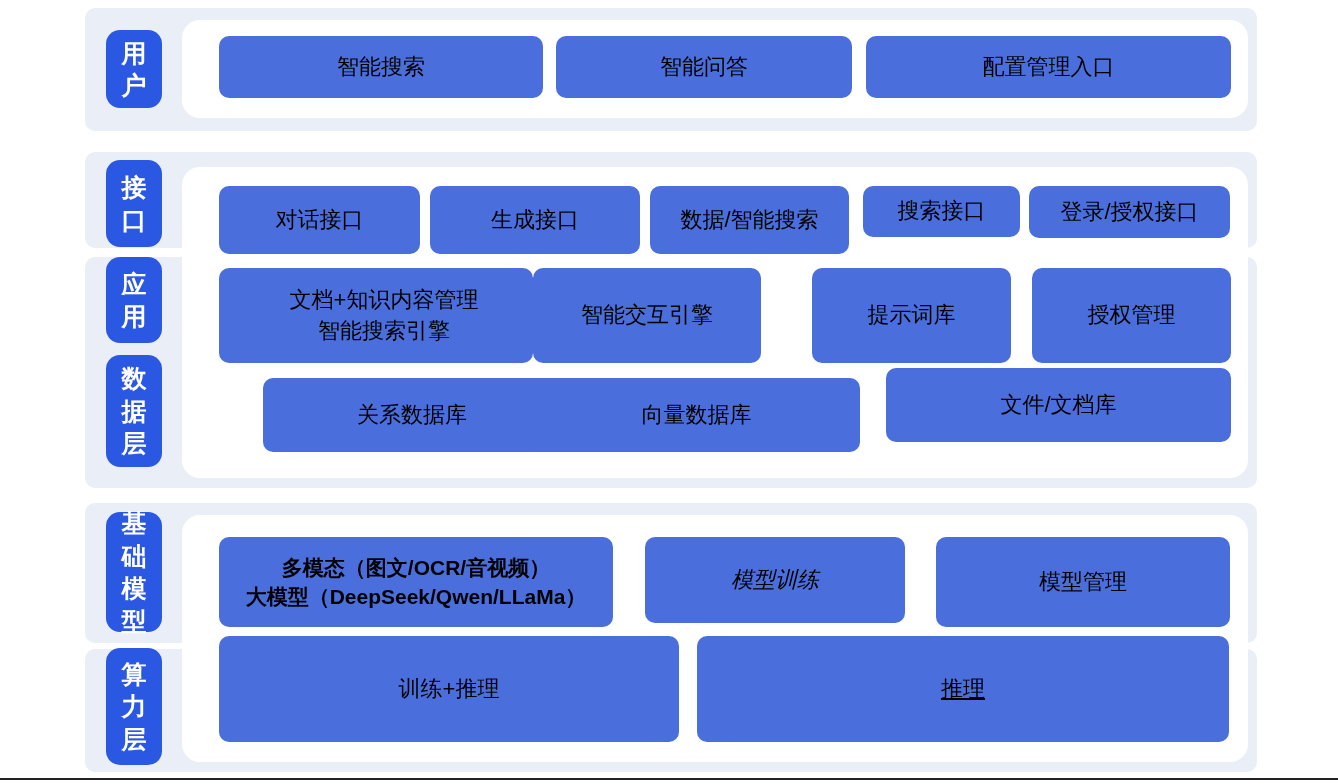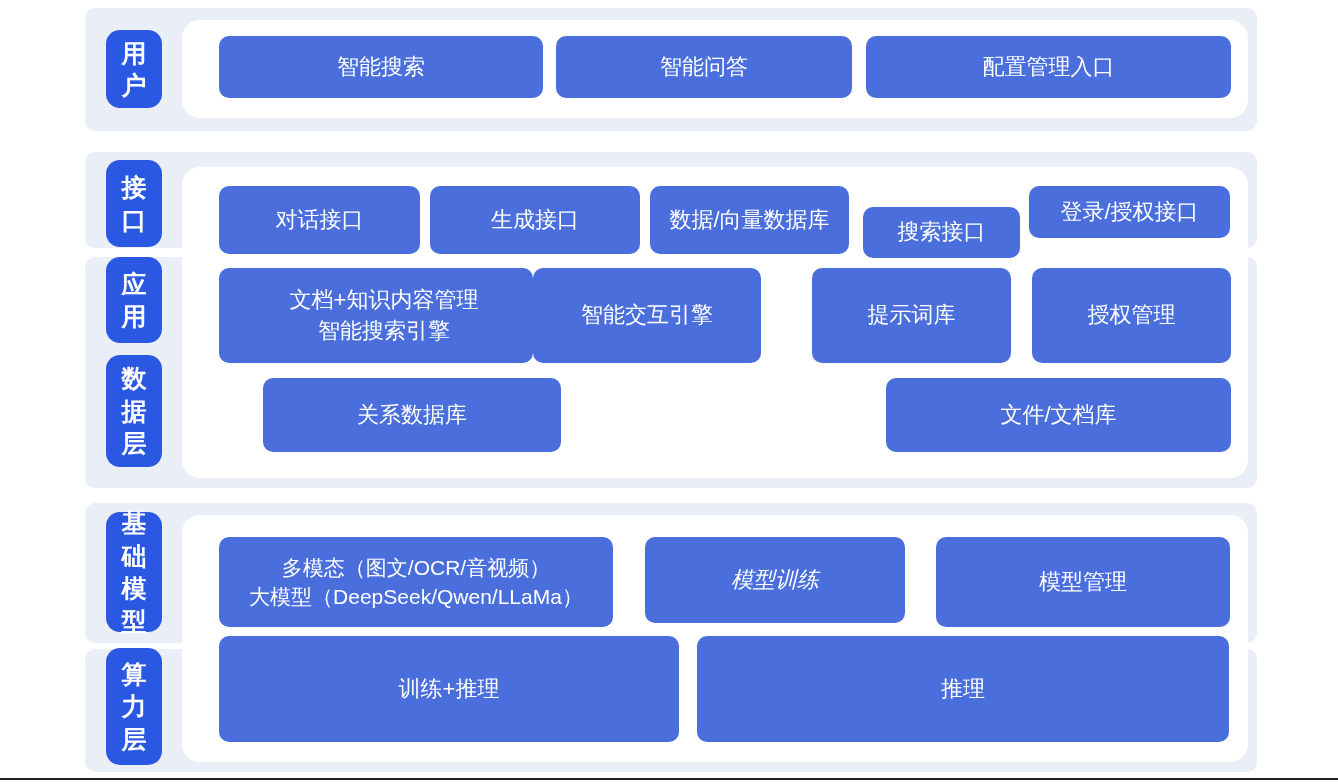--- a/index.html
+++ b/index.html
@@ -34,51 +34,51 @@
     white-space:pre-line;z-index:2;
   }
   .lb-user{top:30px;height:78px;}
   .lb-interface{top:160px;height:87px;}
   .lb-app{top:257px;height:86px;}
   .lb-data{top:355px;height:112px;}
   .lb-foundation{top:512px;height:120px;}
   .lb-compute{top:648px;height:117px;}
   .box{
     position:absolute;
-    background:#4a6fdc;border-radius:10px;color:#ffffff;
+    background:#4a6fdc;border-radius:10px;color:#000000;
     display:flex;align-items:center;justify-content:center;text-align:center;
     font-size:22px;font-weight:500;line-height:1.4;
     white-space:pre-line;z-index:2;
   }
   
   .u1{left:219px;top:36px;width:324px;height:62px;}
   .u2{left:556px;top:36px;width:296px;height:62px;}
   .u3{left:866px;top:36px;width:365px;height:62px;}
   
   .i1{left:219px;top:186px;width:201px;height:68px;}
   .i2{left:430px;top:186px;width:210px;height:68px;}
   .i3{left:650px;top:186px;width:199px;height:68px;}
-  .i4{left:863px;top:186px;width:157px;height:51px;margin-top:21px;}
+  .i4{left:863px;top:186px;width:157px;height:51px;}
   .i5{left:1029px;top:186px;width:201px;height:52px;text-align:center;}
   
   .a1{left:219px;top:268px;width:298px;height:95px;padding-left:16px;}
   .a2{left:533px;top:268px;width:228px;height:95px;}
   .a3{left:812px;top:268px;width:199px;height:95px;}
   .a4{left:1032px;top:268px;width:199px;height:95px;}
   
   .d1{left:219px;top:378px;width:298px;height:74px;margin-left:44px;}
   .d2{left:533px;top:378px;width:327px;height:74px;}
-  .d3{left:886px;top:378px;width:345px;height:74px;}
+  .d3{left:886px;top:368px;width:345px;height:74px;}
   
-  .f1{left:219px;top:537px;width:394px;height:90px;font-size:21px;}
+  .f1{left:219px;top:537px;width:394px;height:90px;font-size:21px;font-weight:bold;}
   .f2{left:645px;top:537px;width:260px;height:86px;font-style:italic;}
   .f3{left:936px;top:537px;width:294px;height:90px;}
   
   .c1{left:219px;top:636px;width:460px;height:106px;}
-  .c2{left:697px;top:636px;width:532px;height:106px;}
+  .c2{left:697px;top:636px;width:532px;height:106px;text-decoration:underline;}
   .bottom-line{
     position:absolute;left:0;top:778px;width:1338px;height:2px;
     background:#222222;z-index:3;
   }
 </style>
 </head>
 <body>
 
 <div id="canvas">
 
@@ -108,31 +108,32 @@
   <div class="vlabel lb-compute">算
 力
 层</div>
 
   <div class="box u1">智能搜索</div>
   <div class="box u2">智能问答</div>
   <div class="box u3">配置管理入口</div>
 
   <div class="box i1">对话接口</div>
   <div class="box i2">生成接口</div>
-  <div class="box i3">数据/向量数据库</div>
+  <div class="box i3">数据/智能搜索</div>
   <div class="box i4">搜索接口</div>
   <div class="box i5">登录/授权接口</div>
 
   <div class="box a1">文档+知识内容管理
 智能搜索引擎</div>
   <div class="box a2">智能交互引擎</div>
   <div class="box a3">提示词库</div>
   <div class="box a4">授权管理</div>
 
   <div class="box d1">关系数据库</div>
+  <div class="box d2">向量数据库</div>
   <div class="box d3">文件/文档库</div>
 
   <div class="box f1">多模态（图文/OCR/音视频）
 大模型（DeepSeek/Qwen/LLaMa）</div>
   <div class="box f2">模型训练</div>
   <div class="box f3">模型管理</div>
 
   <div class="box c1">训练+推理</div>
   <div class="box c2">推理</div>
 

